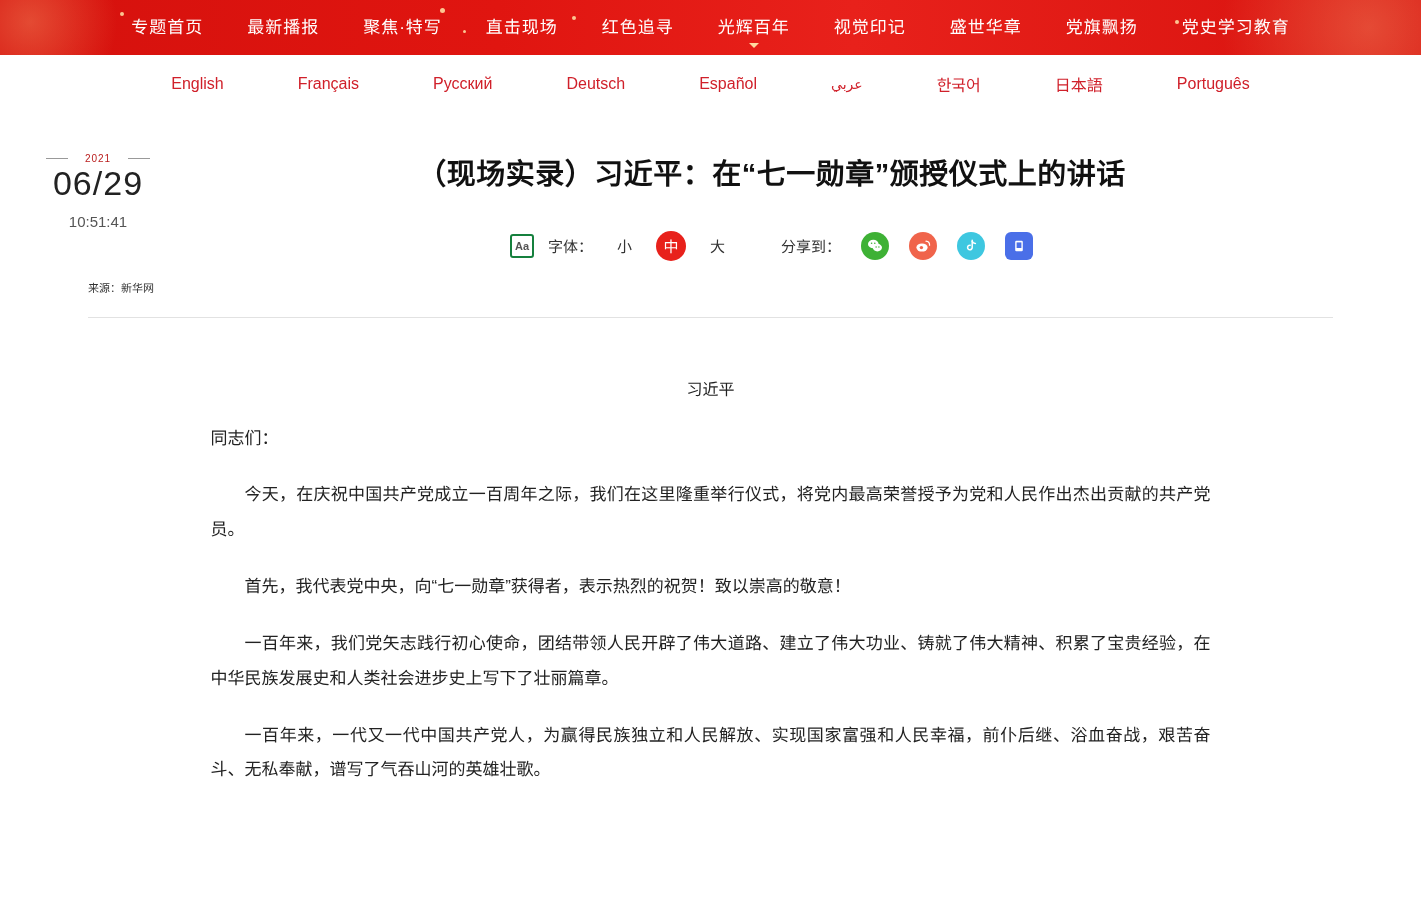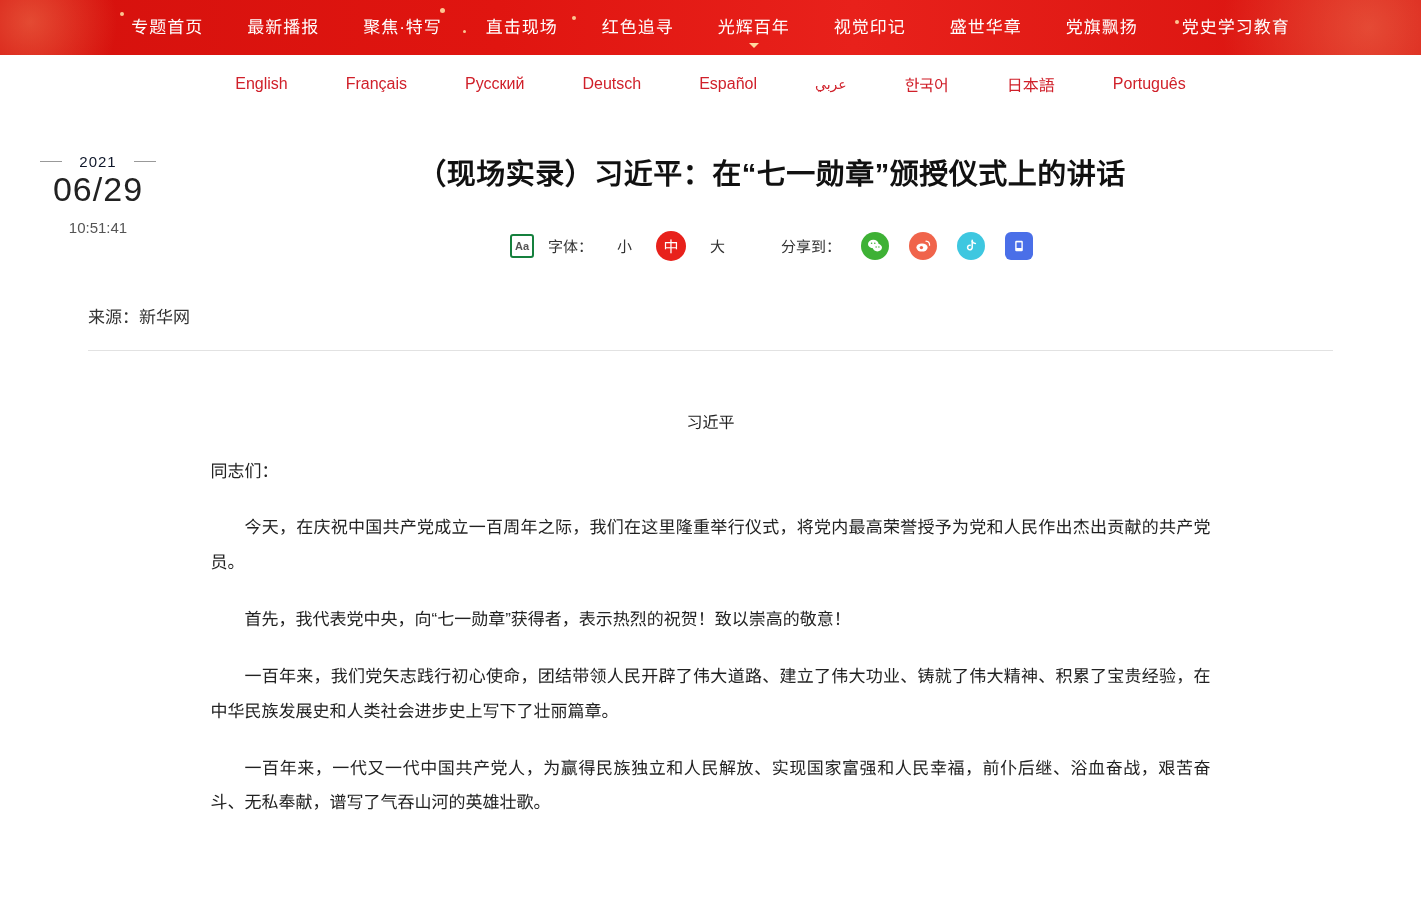--- a/index.html
+++ b/index.html
@@ -70,21 +70,21 @@
     border-radius: 50%;
     opacity: .9;
   }
 
   
   .langbar {
     height: 58px;
     display: flex;
     align-items: center;
     justify-content: center;
-    gap: 0;
+    gap: 16px;
     background: #fff;
   }
   .lang-item {
     color: #d0202a;
     font-size: 16px;
     padding: 0 29px;
     white-space: nowrap;
     cursor: pointer;
   }
   .lang-item.ar { font-size: 14px; }
@@ -101,22 +101,22 @@
     padding: 22px 0 0 0;
   }
   .datebox {
     width: 196px;
     padding-top: 18px;
     text-align: center;
     color: #333;
     flex: 0 0 196px;
   }
   .date-year {
-    font-size: 15px;
-    color: #0f172a;
+    font-size: 10px;
+    color: #b91c1c;
     letter-spacing: 1px;
     display: flex;
     align-items: center;
     justify-content: center;
     gap: 17px;
   }
   .date-year .rule {
     display: inline-block;
     width: 22px;
     height: 1px;
@@ -193,22 +193,22 @@
     font-size: 15px;
     cursor: pointer;
   }
   .ico-wechat { background: #3eb135; }
   .ico-weibo  { background: #f0644b; }
   .ico-douyin { background: #3ec7e0; }
   .ico-other  { background: #4a6fe8; border-radius: 6px; }
 
   .source {
     margin-left: 88px;
-    margin-top: 42px;
-    font-size: 17px;
+    margin-top: 18px;
+    font-size: 11px;
     color: #333;
   }
   .divider {
     margin: 22px 88px 0 88px;
     height: 1px;
     background: #e2e2e2;
   }
 
   
   .content {

